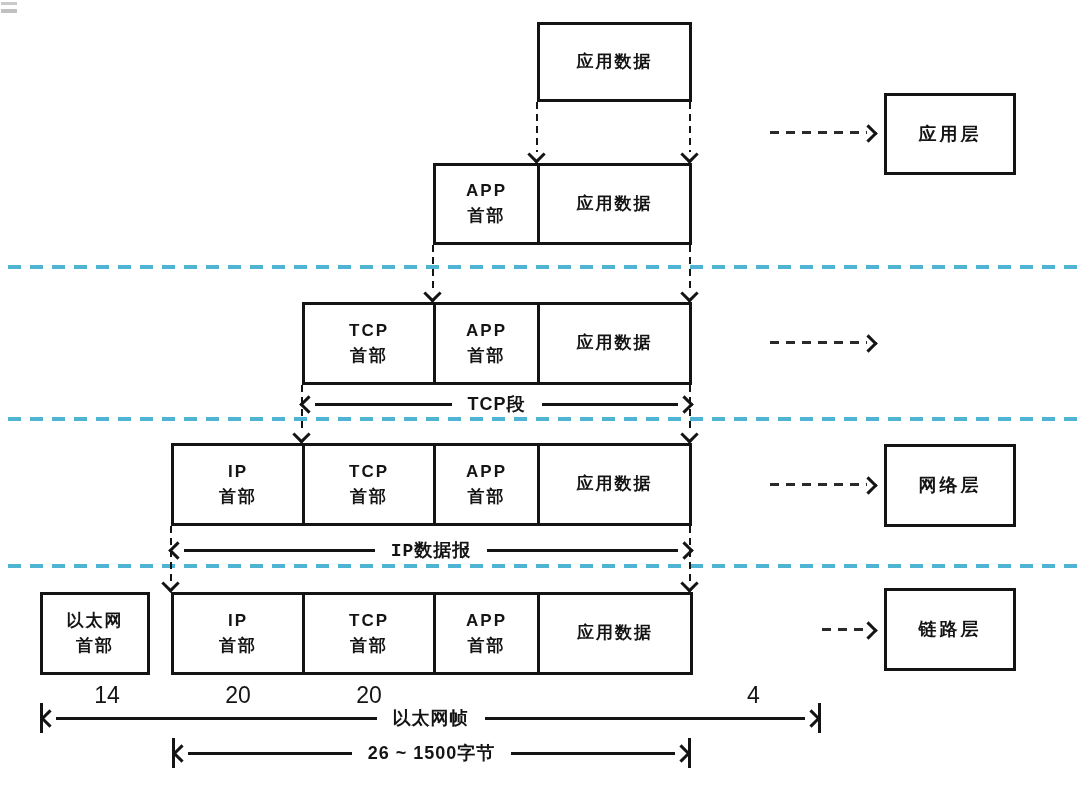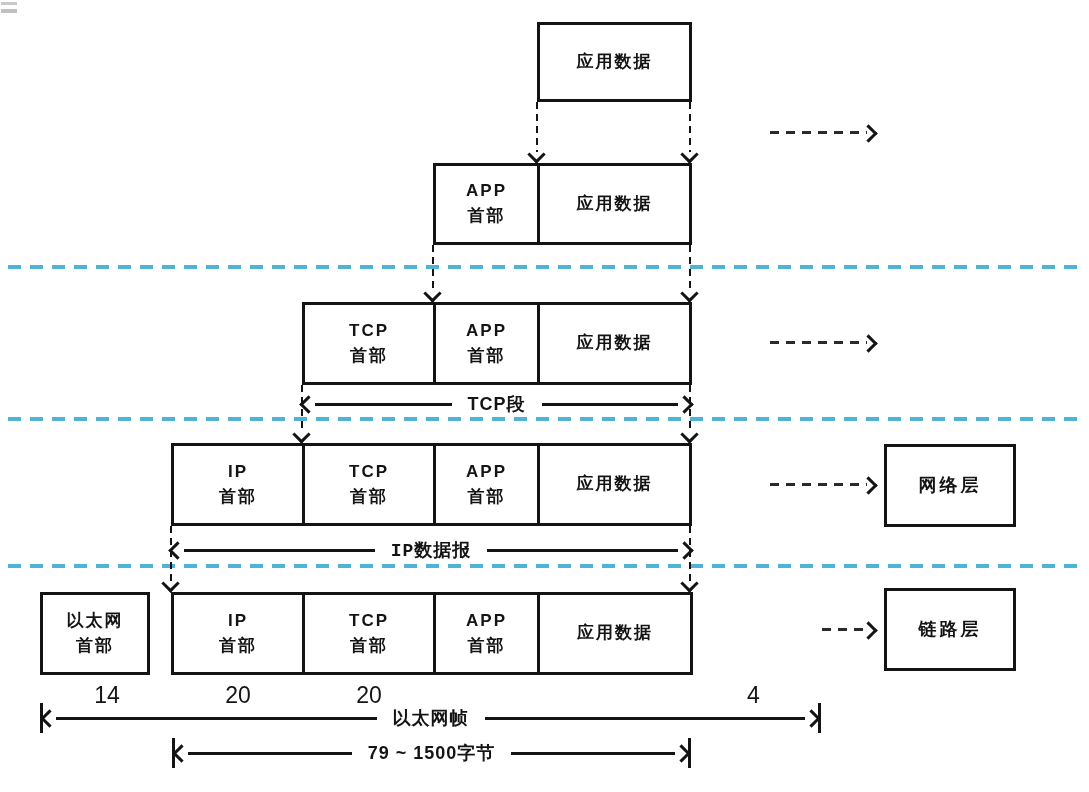--- a/index.html
+++ b/index.html
@@ -161,35 +161,38 @@
     <span class="mlabel">以太网帧</span>
     <div class="mline"></div>
     <div class="mchev right"></div>
     <div class="mbar"></div>
   </div>
 
   <div class="measure" style="left:172px;top:738px;width:519px;">
     <div class="mbar"></div>
     <div class="mchev left"></div>
     <div class="mline"></div>
-    <span class="mlabel">79 ~ 1500字节</span>
+    <span class="mlabel">26 ~ 1500字节</span>
     <div class="mline"></div>
     <div class="mchev right"></div>
     <div class="mbar"></div>
   </div>
 
   <div class="hdash" style="left:770px;top:131px;width:97px;"></div>
   <div class="chev right" style="left:862px;top:127px;"></div>
   <div class="hdash" style="left:770px;top:341px;width:97px;"></div>
   <div class="chev right" style="left:862px;top:337px;"></div>
   <div class="hdash" style="left:770px;top:483px;width:97px;"></div>
   <div class="chev right" style="left:862px;top:479px;"></div>
   <div class="hdash" style="left:822px;top:628px;width:45px;"></div>
   <div class="chev right" style="left:862px;top:624px;"></div>
 
+  <div class="box layerbox" style="left:884px;top:93px;width:132px;height:82px;">
+    <span>应用层</span>
+  </div>
   <div class="box layerbox" style="left:884px;top:588px;width:132px;height:83px;">
     <span>链路层</span>
   </div>
   <div class="box layerbox" style="left:884px;top:444px;width:132px;height:83px;">
     <span>网络层</span>
   </div>
 
 </div>
 
 </body></html>

